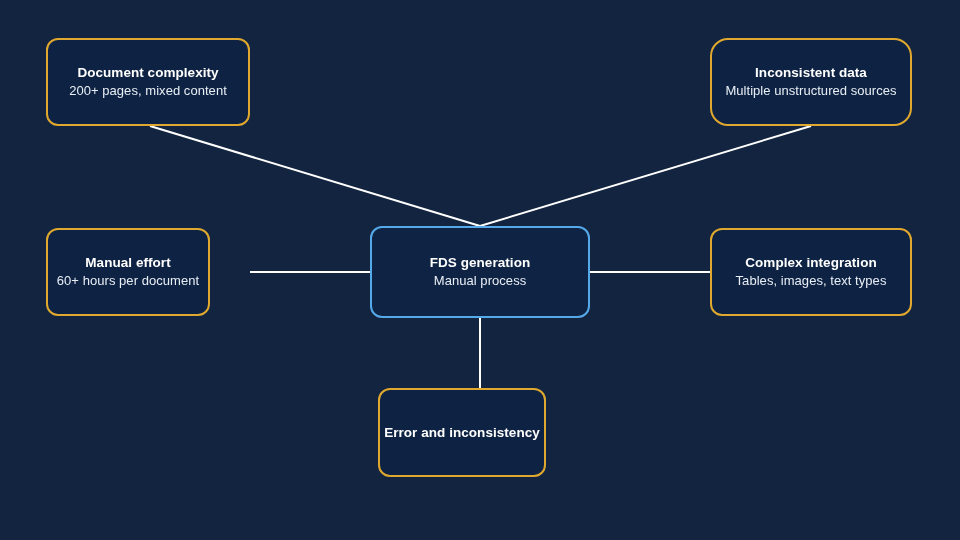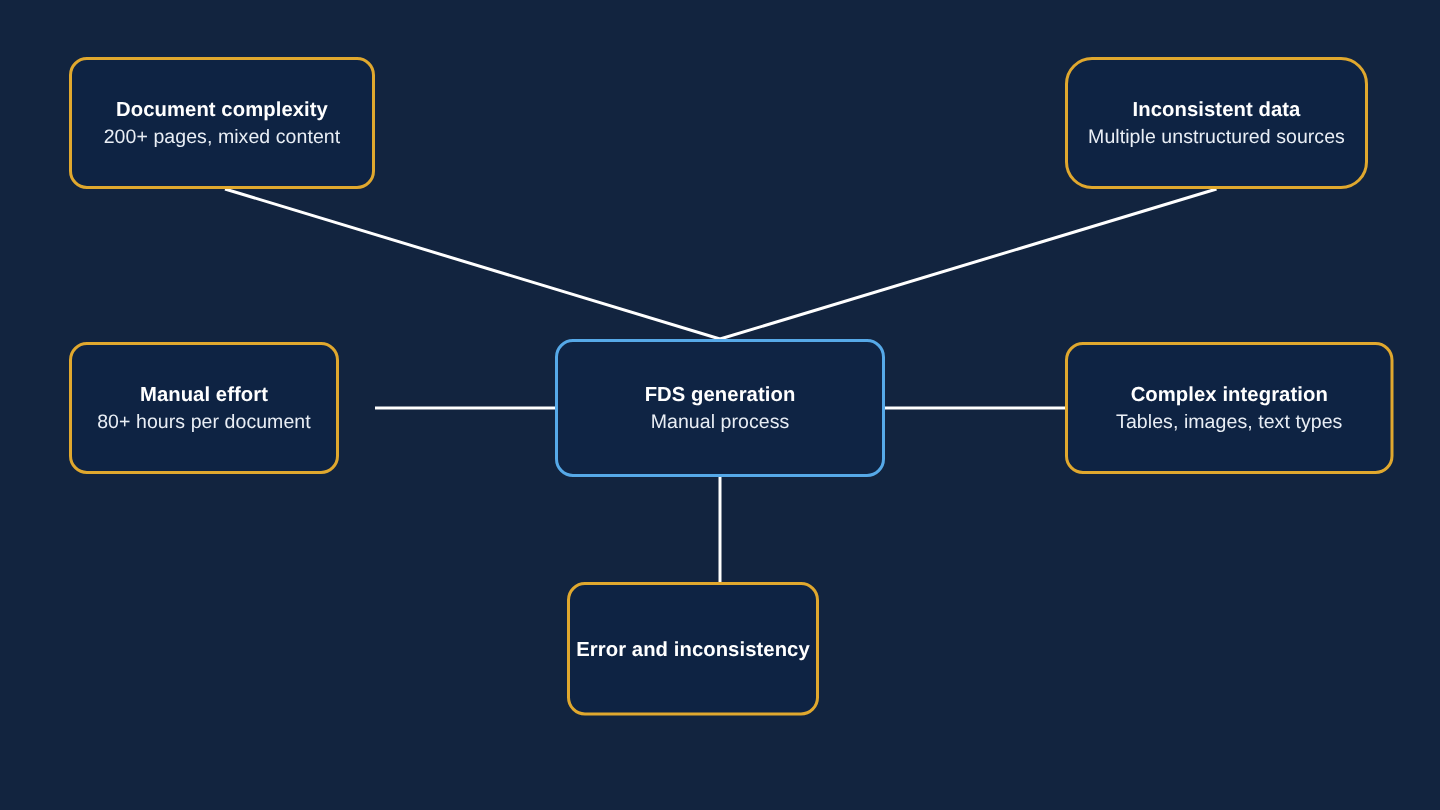--- a/index.html
+++ b/index.html
@@ -54,23 +54,23 @@
   .node .subtitle {
     color: #e9eef5;
     font-weight: normal;
     font-size: 13px;
     line-height: 18px;
     letter-spacing: 0.05px;
   }
   
   #node-document-complexity { left: 46px;  top: 38px;  width: 204px; height: 88px; }
   #node-inconsistent-data   { left: 710px; top: 38px;  width: 202px; height: 88px; border-radius: 18px; }
-  #node-manual-effort       { left: 46px;  top: 228px; width: 180px; height: 88px; }
+  #node-manual-effort       { left: 46px;  top: 228px; width: 164px; height: 88px; }
   #node-fds-generation      { left: 370px; top: 226px; width: 220px; height: 92px; justify-content: center; }
-  #node-complex-integration { left: 710px; top: 228px; width: 219px; height: 88px; }
+  #node-complex-integration { left: 710px; top: 228px; width: 202px; height: 88px; }
   #node-error-inconsistency { left: 378px; top: 388px; width: 168px; height: 89px; }
 </style>
 </head>
 <body>
 
 <div id="stage">
 
   <svg id="edges" viewBox="0 0 960 540" xmlns="http://www.w3.org/2000/svg">
     <line x1="150" y1="126" x2="480" y2="226" stroke="#ffffff" stroke-width="2"></line>
     <line x1="811" y1="126" x2="480" y2="226" stroke="#ffffff" stroke-width="2"></line>
@@ -84,21 +84,21 @@
     <div class="subtitle">200+ pages, mixed content</div>
   </div>
 
   <div class="node" id="node-inconsistent-data">
     <div class="title">Inconsistent data</div>
     <div class="subtitle">Multiple unstructured sources</div>
   </div>
 
   <div class="node" id="node-manual-effort">
     <div class="title">Manual effort</div>
-    <div class="subtitle">80+ hours per document</div>
+    <div class="subtitle">60+ hours per document</div>
   </div>
 
   <div class="node central" id="node-fds-generation">
     <div class="title">FDS generation</div>
     <div class="subtitle">Manual process</div>
   </div>
 
   <div class="node" id="node-complex-integration">
     <div class="title">Complex integration</div>
     <div class="subtitle">Tables, images, text types</div>

